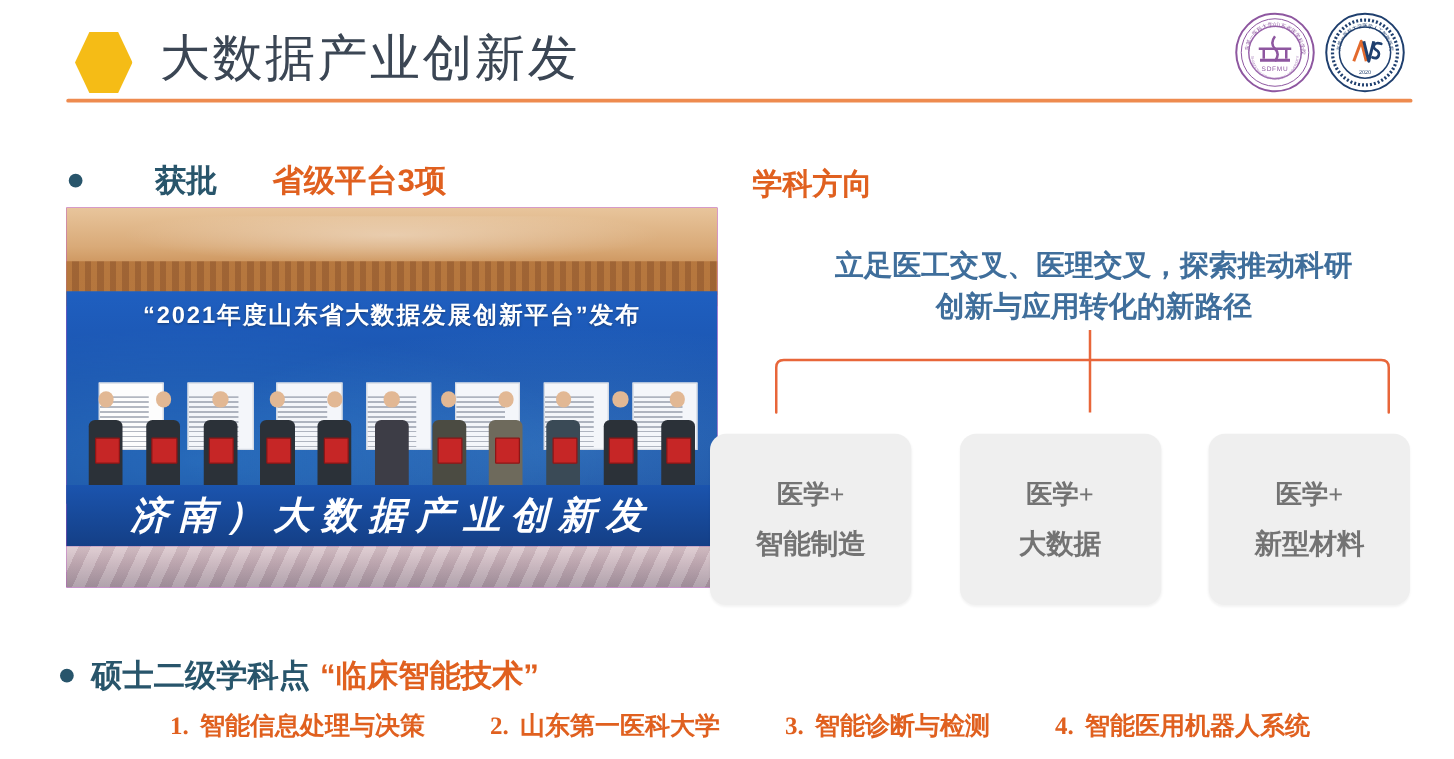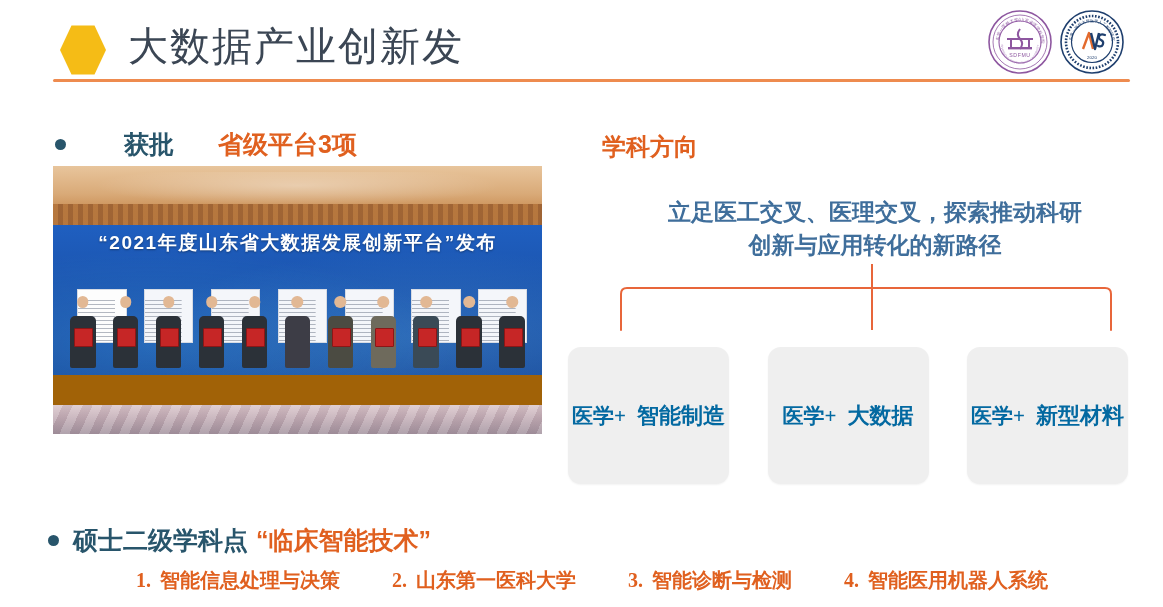--- a/index.html
+++ b/index.html
@@ -95,23 +95,24 @@
 
   #bullet-platform { left: 55px; top: 128px; gap: 44px; }
   #bullet-masters  { left: 48px; top: 524px; }
 
   
   .photo {
     position: absolute;
     left: 53px;
     top: 166px;
     width: 489px;
-    height: 268px;
+    height: 304px;
     overflow: hidden;
-    background: #a16207;
+    background: #a21caf;
+    padding-left: 32px;
   }
   .ph-ceiling {
     position: absolute; left:0; top:0; width:100%; height:23%;
     background: linear-gradient(180deg,#e8c59c 0%, #d9aa78 45%, #c88c52 75%, #b87a42 100%);
   }
   .ph-ceiling:after{
     content:"";position:absolute;left:8%;top:10%;width:84%;height:55%;
     background: radial-gradient(ellipse at 50% 40%, rgba(255,255,255,.35), rgba(255,255,255,0) 70%);
   }
   .ph-wall {
@@ -207,25 +208,25 @@
   
   .cards {
     position: absolute; left: 568px; top: 347px;
     width: 560px; height: 137px;
     display: flex; justify-content: space-between;
   }
   .card {
     width: 161px; height: 137px;
     background: #EFEFEF;
     border-radius: 13px;
-    display: flex; flex-direction: row;
+    display: flex; flex-direction: column;
     align-items: center; justify-content: center;
     gap: 11px;
     font-family: "Liberation Serif","DejaVu Serif",serif;
-    font-weight: bold; font-size: 21px; color: #0369a1;
+    font-weight: bold; font-size: 21px; color: #737373;
     box-shadow: 0 1px 2px rgba(0,0,0,.05);
   }
   .card .l2 { font-size: 22px; }
 
   
   .numbered {
     position: absolute; left: 110px; top: 567px;
     display: flex; align-items: baseline;
     color: #E0601F; font-weight: bold; font-size: 20px;
     font-family: "Liberation Serif","DejaVu Serif",serif;
@@ -353,20 +354,23 @@
           <div class="head"></div>
           <div class="body"></div>
           <div class="cert"></div>
         </div>
       <div class="pp c">
           <div class="head"></div>
           <div class="body"></div>
           <div class="cert"></div>
         </div>
     </div>
+    <div class="ph-banner">
+      <span>济南）大数据产业创新发</span>
+    </div>
     <div class="ph-floor"></div>
   </div>
 
   <div class="section-heading">学科方向</div>
 
   <div class="statement">
     <div>立足医工交叉、医理交叉，探索推动科研</div>
     <div>创新与应用转化的新路径</div>
   </div>
 

